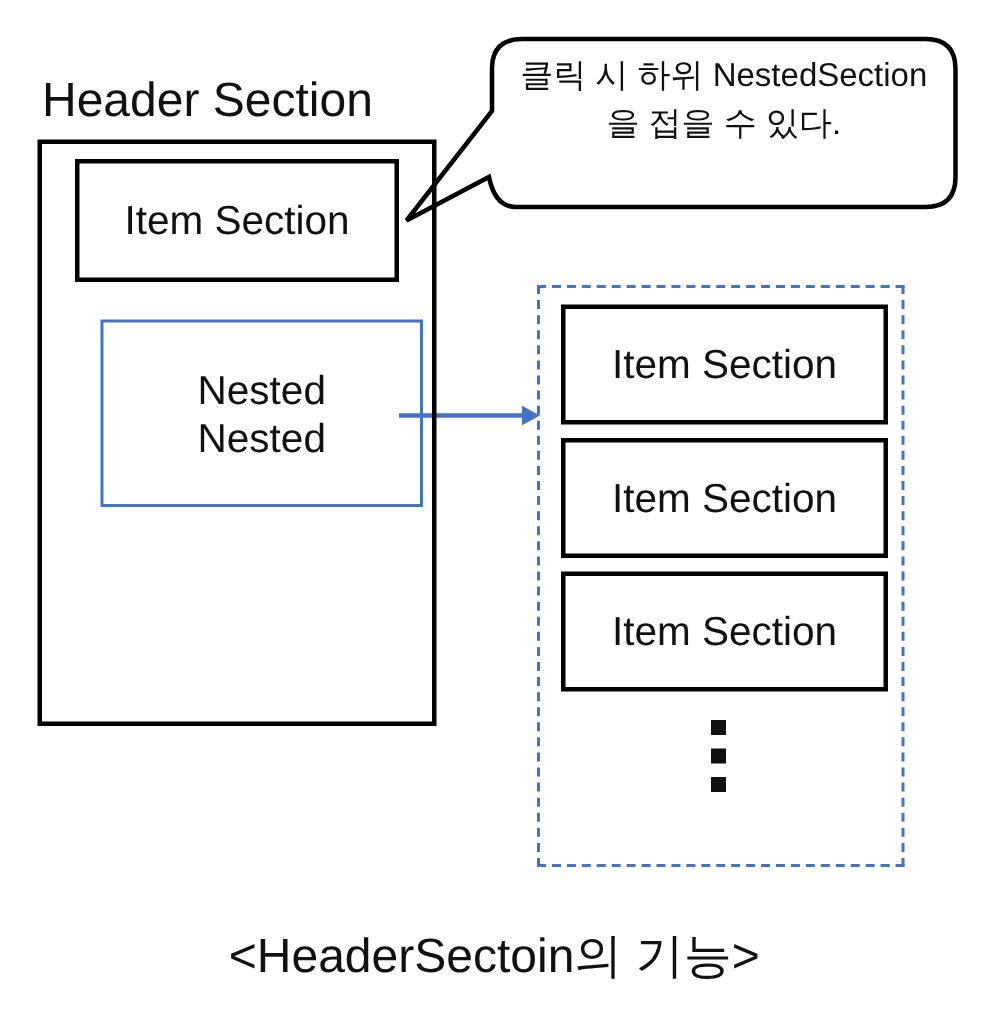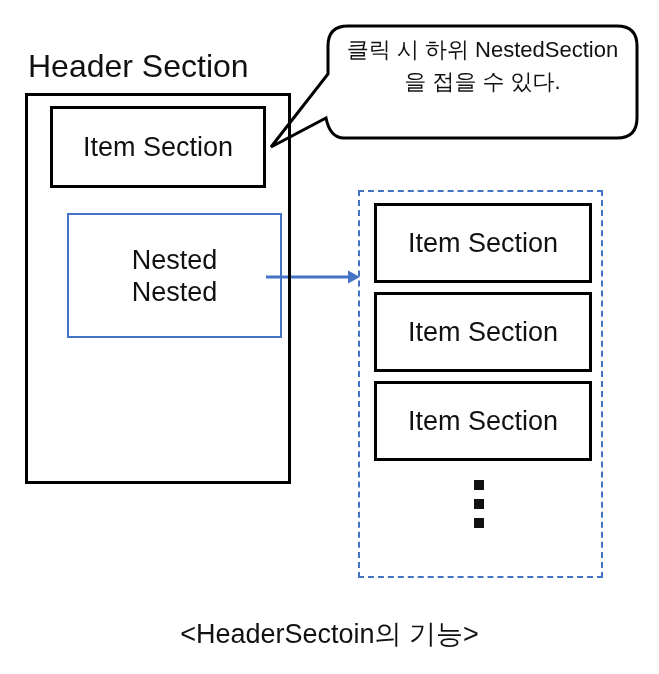--- a/index.html
+++ b/index.html
@@ -40,21 +40,21 @@
     color:#111111;
     white-space:nowrap;
   }
   .callout-text{
     display:flex;flex-direction:column;align-items:center;justify-content:center;
     text-align:center;
     font-size:22px;line-height:32px;color:#111111;
   }
   .caption{
     width:659px;text-align:center;
-    font-size:27px;color:#111111;
+    font-size:32px;color:#111111;
   }
   .dot{
     position:absolute;left:474px;width:10px;height:10px;background:#111111;
   }
 </style>
 </head>
 <body>
 
 <div id="canvas">
 

